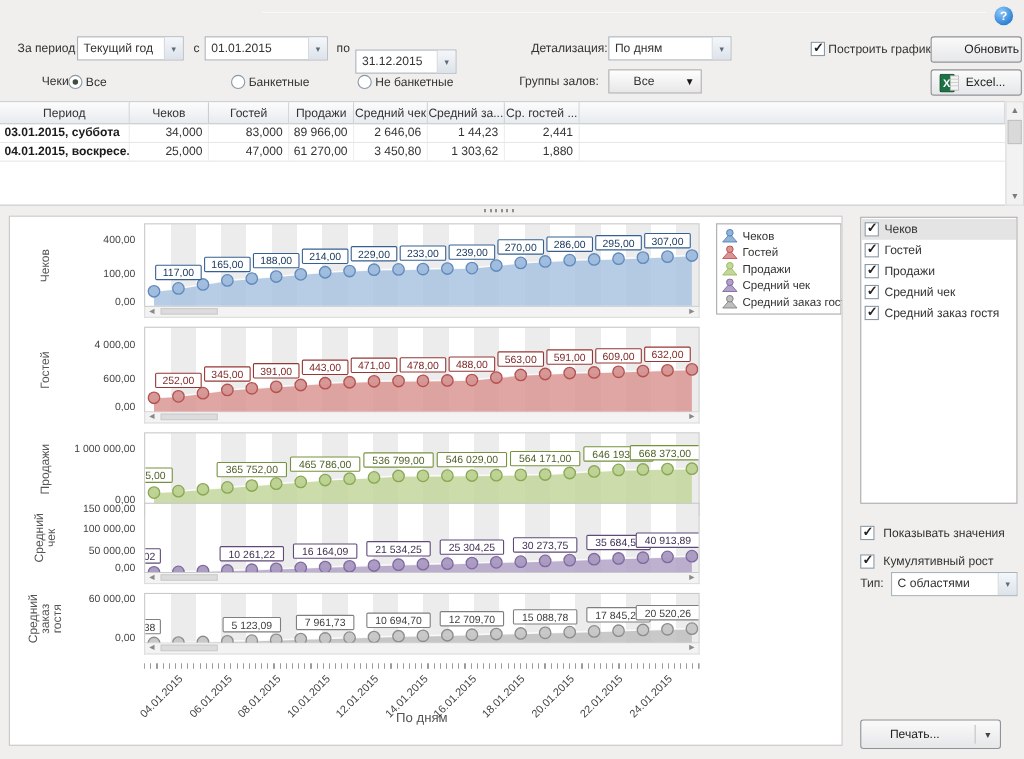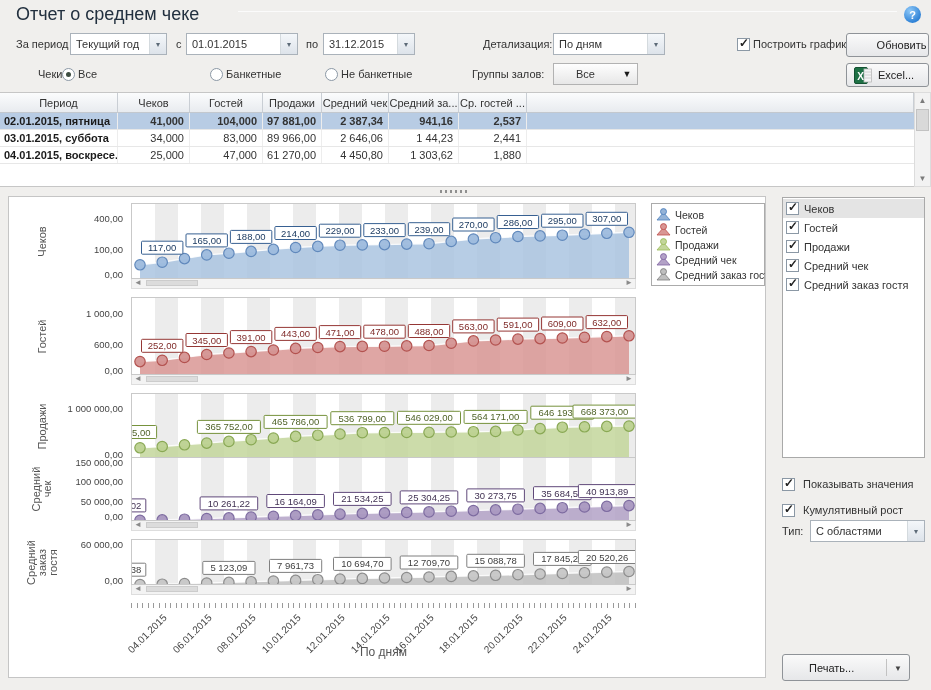--- a/index.html
+++ b/index.html
@@ -86,37 +86,36 @@
   .type-row { position:absolute; left:782px; top:525px; }
   .print-btn { left:782px; top:654px; width:128px; height:27px; justify-content:flex-start; padding-left:26px; }
   .print-btn .sep { position:absolute; right:22px; top:4px; bottom:4px; width:1px; background:#c2c2c2; }
   .print-btn .pv { position:absolute; right:7px; top:9px; font-size:8px; color:#444; }
 </style>
 </head>
 <body>
 
 <div id="app">
 
-  <div class="hdr-title">Отчет о среднем чеке</div>
   <div class="hdr-line"></div>
   <div class="help-icon">?</div>
 
   <div class="row1">
     <span class="tb-label" style="left:16px">За период</span>
     <div class="combo" style="left:70px; top:0; width:97px">
       <span class="txt">Текущий год</span>
         <span class="arr">▾</span>
     </div>
     <span class="tb-label" style="left:176px">с</span>
     <div class="combo" style="left:186px; top:0; width:112px">
       <span class="txt">01.01.2015</span>
         <span class="arr">▾</span>
     </div>
     <span class="tb-label" style="left:306px">по</span>
-    <div class="combo" style="left:323px; top:0; width:92px">
+    <div class="combo" style="left:323px; top:12px; width:92px">
       <span class="txt">31.12.2015</span>
         <span class="arr">▾</span>
     </div>
     <span class="tb-label" style="left:483px">Детализация:</span>
     <div class="combo" style="left:553px; top:0; width:112px">
       <span class="txt">По дням</span>
         <span class="arr">▾</span>
     </div>
     <span class="tb-label inline-lbl" style="left:737px">
       <span class="cb checked"></span>
@@ -161,46 +160,36 @@
         <div class="g-hc" style="width: 118px;">Период</div>
         <div class="g-hc" style="width: 72px;">Чеков</div>
         <div class="g-hc" style="width: 73px;">Гостей</div>
         <div class="g-hc" style="width: 59px;">Продажи</div>
         <div class="g-hc" style="width: 67px;">Средний чек</div>
         <div class="g-hc" style="width: 70px;">Средний за...</div>
         <div class="g-hc" style="width: 68px;">Ср. гостей ...</div>
         <div class="g-hc" style="flex: 1 1 0%;"></div>
       </div>
     <div>
-        <div class="g-row sel">
-          <div class="g-c per" style="width: 118px;">02.01.2015, пятница</div>
-          <div class="g-c num" style="width: 72px;">41,000</div>
-          <div class="g-c num" style="width: 73px;">104,000</div>
-          <div class="g-c num" style="width: 59px;">97 881,00</div>
-          <div class="g-c num" style="width: 67px;">2 387,34</div>
-          <div class="g-c num" style="width: 70px;">941,16</div>
-          <div class="g-c num" style="width: 68px;">2,537</div>
-          <div style="flex: 1 1 0%;"></div>
-        </div>
         <div class="g-row">
           <div class="g-c per" style="width: 118px;">03.01.2015, суббота</div>
           <div class="g-c num" style="width: 72px;">34,000</div>
           <div class="g-c num" style="width: 73px;">83,000</div>
           <div class="g-c num" style="width: 59px;">89 966,00</div>
           <div class="g-c num" style="width: 67px;">2 646,06</div>
           <div class="g-c num" style="width: 70px;">1 44,23</div>
           <div class="g-c num" style="width: 68px;">2,441</div>
           <div style="flex: 1 1 0%;"></div>
         </div>
         <div class="g-row">
           <div class="g-c per" style="width: 118px;">04.01.2015, воскресе...</div>
           <div class="g-c num" style="width: 72px;">25,000</div>
           <div class="g-c num" style="width: 73px;">47,000</div>
           <div class="g-c num" style="width: 59px;">61 270,00</div>
-          <div class="g-c num" style="width: 67px;">4 450,80</div>
+          <div class="g-c num" style="width: 67px;">3 450,80</div>
           <div class="g-c num" style="width: 70px;">1 303,62</div>
           <div class="g-c num" style="width: 68px;">1,880</div>
           <div style="flex: 1 1 0%;"></div>
         </div>
       </div>
   </div>
   <div class="vscroll">
     <div class="a" style="top:0">▲</div>
     <div class="thumb"></div>
     <div class="a" style="bottom:0">▼</div>
@@ -273,21 +262,21 @@
           <div class="msb" style="top: 76px;">
             <span class="la">◄</span>
             <div class="th"></div>
             <span class="ra">►</span>
           </div>
         </div>
         <div class="chart-row" style="height: 88px;">
           <div class="axis-title" style="height: 78px;">
             <span style="width: 78px;">Гостей</span>
           </div>
-          <div class="ytick" style="top: 10.6px;">1 000,00</div>
+          <div class="ytick" style="top: 10.6px;">4 000,00</div>
           <div class="ytick" style="top: 41.8px;">600,00</div>
           <div class="ytick" style="top: 68px;">0,00</div>
           <div class="plot" style="height: 78px;">
             <svg width="505" height="78">
               <path d="M8,78 L8.0,63.6 L30.2,62.3 L52.5,59.4 L74.7,56.5 L96.9,55.0 L119.1,53.6 L141.4,52.0 L163.6,50.4 L185.8,49.5 L208.0,48.6 L230.3,48.4 L252.5,48.2 L274.7,47.9 L297.0,47.5 L319.2,45.2 L341.4,42.9 L363.6,42.0 L385.9,41.1 L408.1,40.6 L430.3,40.0 L452.5,39.3 L474.8,38.6 L497.0,37.8 L497.0,78 Z" fill="#d99694" fill-opacity="0.85"></path>
               <path d="M8.0,63.6 L30.2,62.3 L52.5,59.4 L74.7,56.5 L96.9,55.0 L119.1,53.6 L141.4,52.0 L163.6,50.4 L185.8,49.5 L208.0,48.6 L230.3,48.4 L252.5,48.2 L274.7,47.9 L297.0,47.5 L319.2,45.2 L341.4,42.9 L363.6,42.0 L385.9,41.1 L408.1,40.6 L430.3,40.0 L452.5,39.3 L474.8,38.6 L497.0,37.8" fill="none" stroke="rgba(255,255,255,0.85)" stroke-width="1.4"></path>
               <circle cx="8.0" cy="63.6" r="5.2" fill="#d49492" stroke="#b3524f" stroke-width="1.2" fill-opacity="0.95"></circle>
               <circle cx="30.2" cy="62.3" r="5.2" fill="#d49492" stroke="#b3524f" stroke-width="1.2" fill-opacity="0.95"></circle>
               <circle cx="52.5" cy="59.4" r="5.2" fill="#d49492" stroke="#b3524f" stroke-width="1.2" fill-opacity="0.95"></circle>
               <circle cx="74.7" cy="56.5" r="5.2" fill="#d49492" stroke="#b3524f" stroke-width="1.2" fill-opacity="0.95"></circle>

